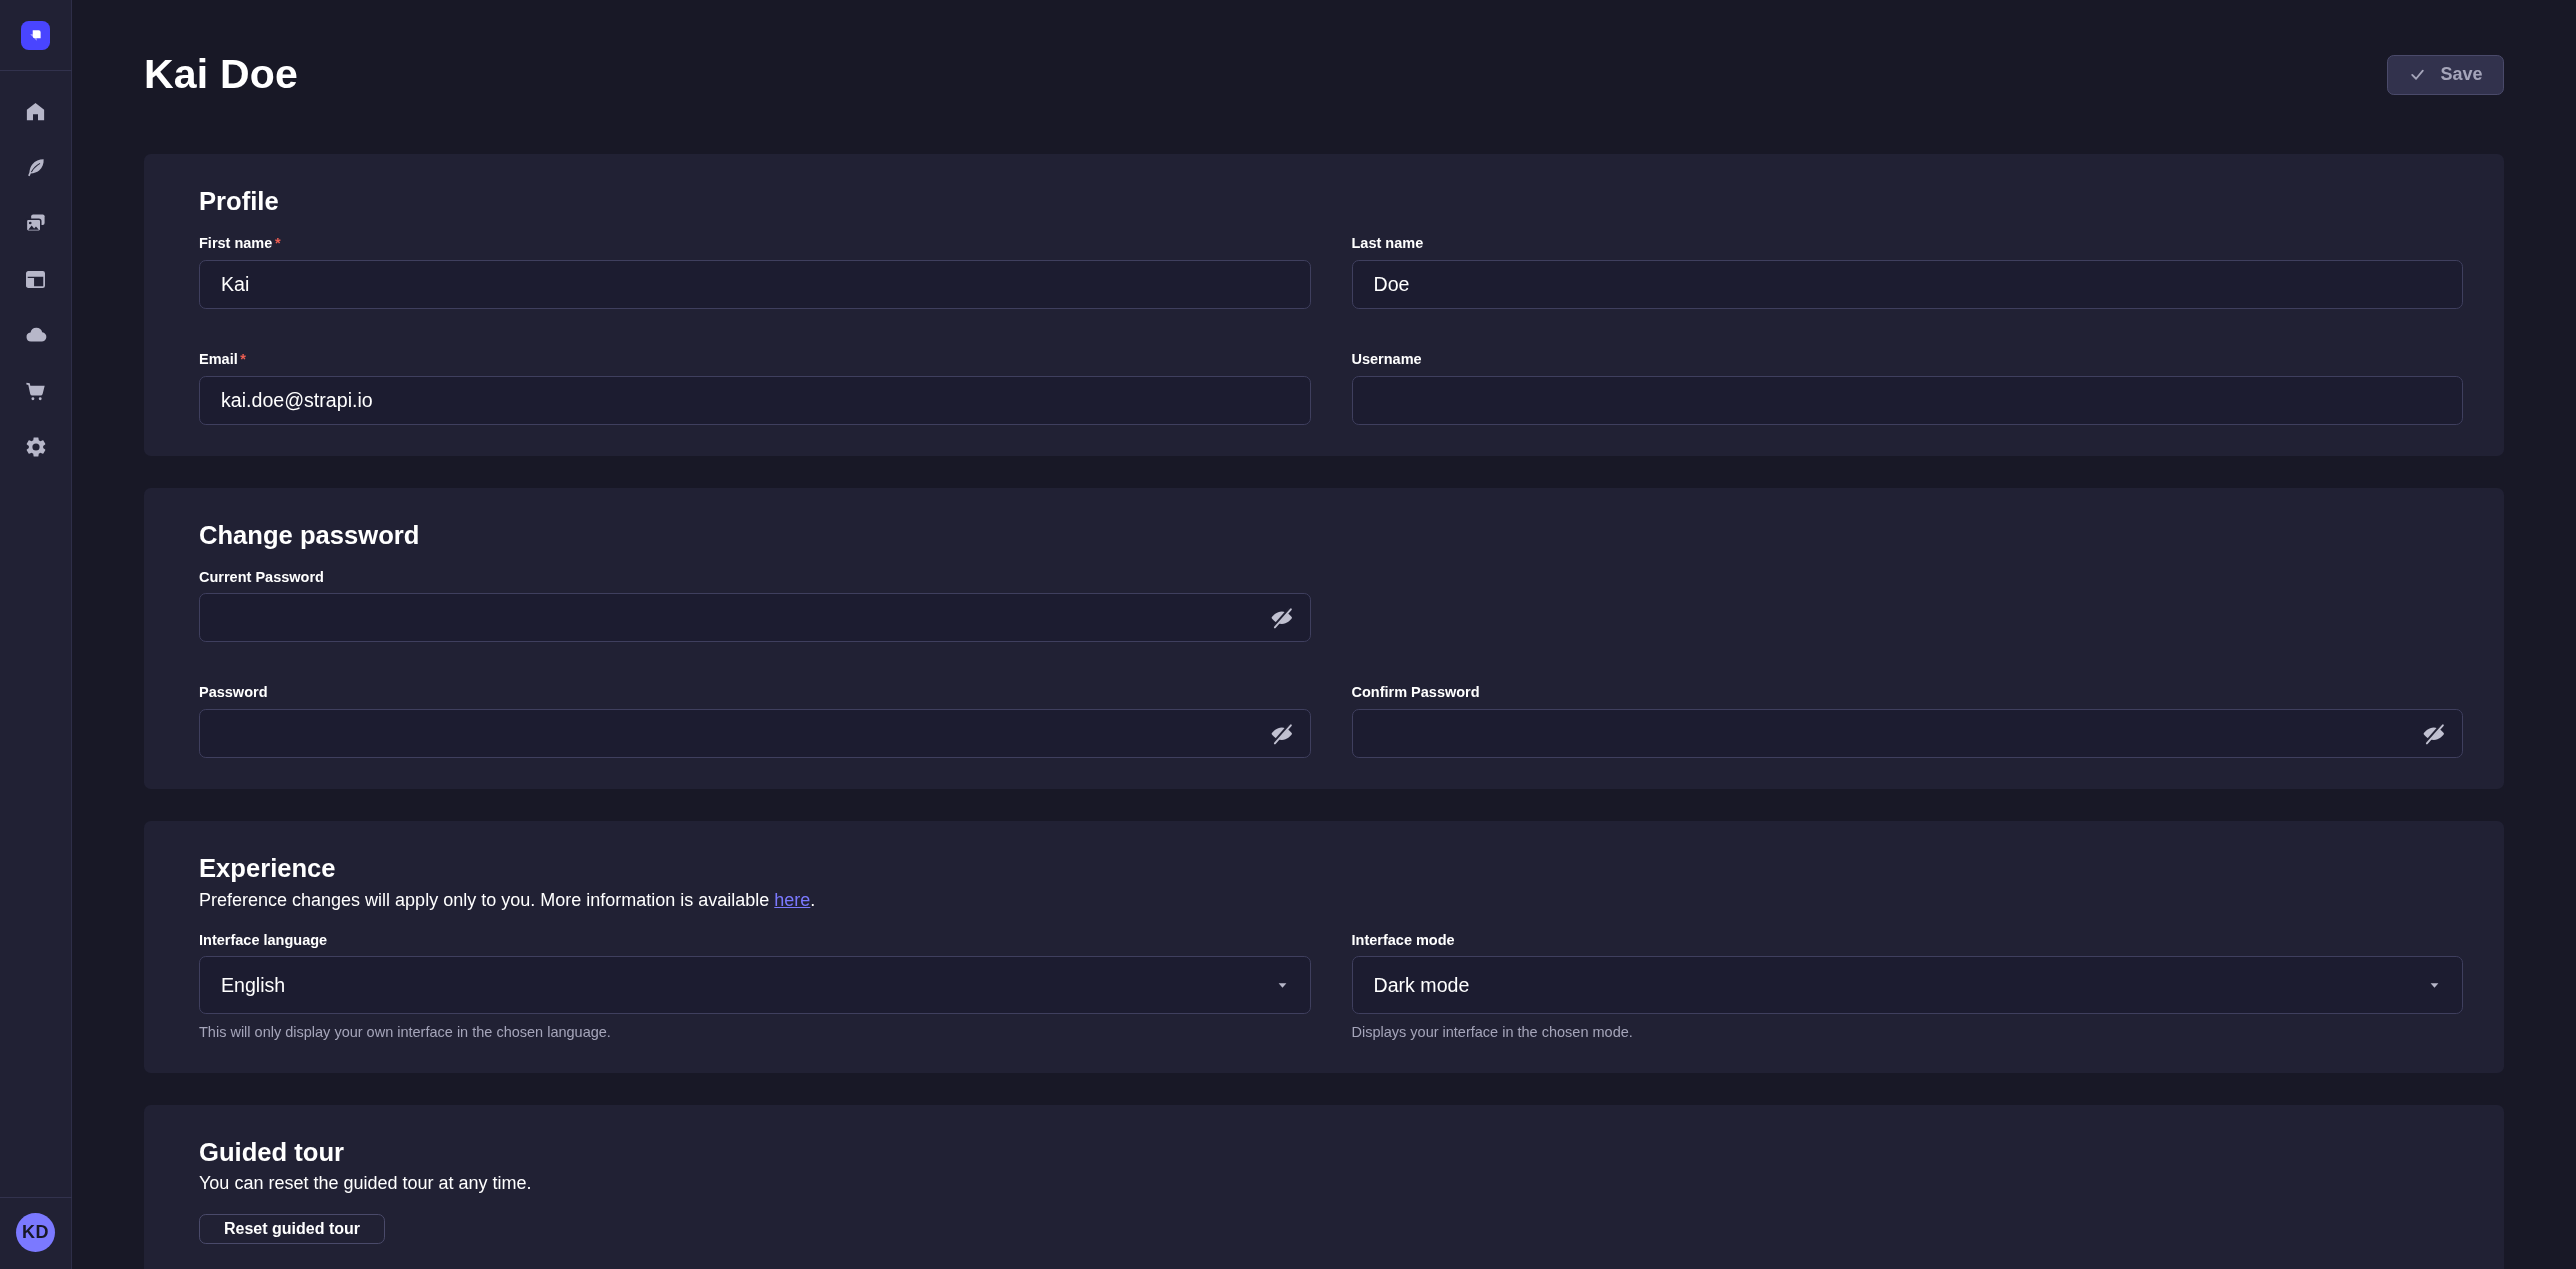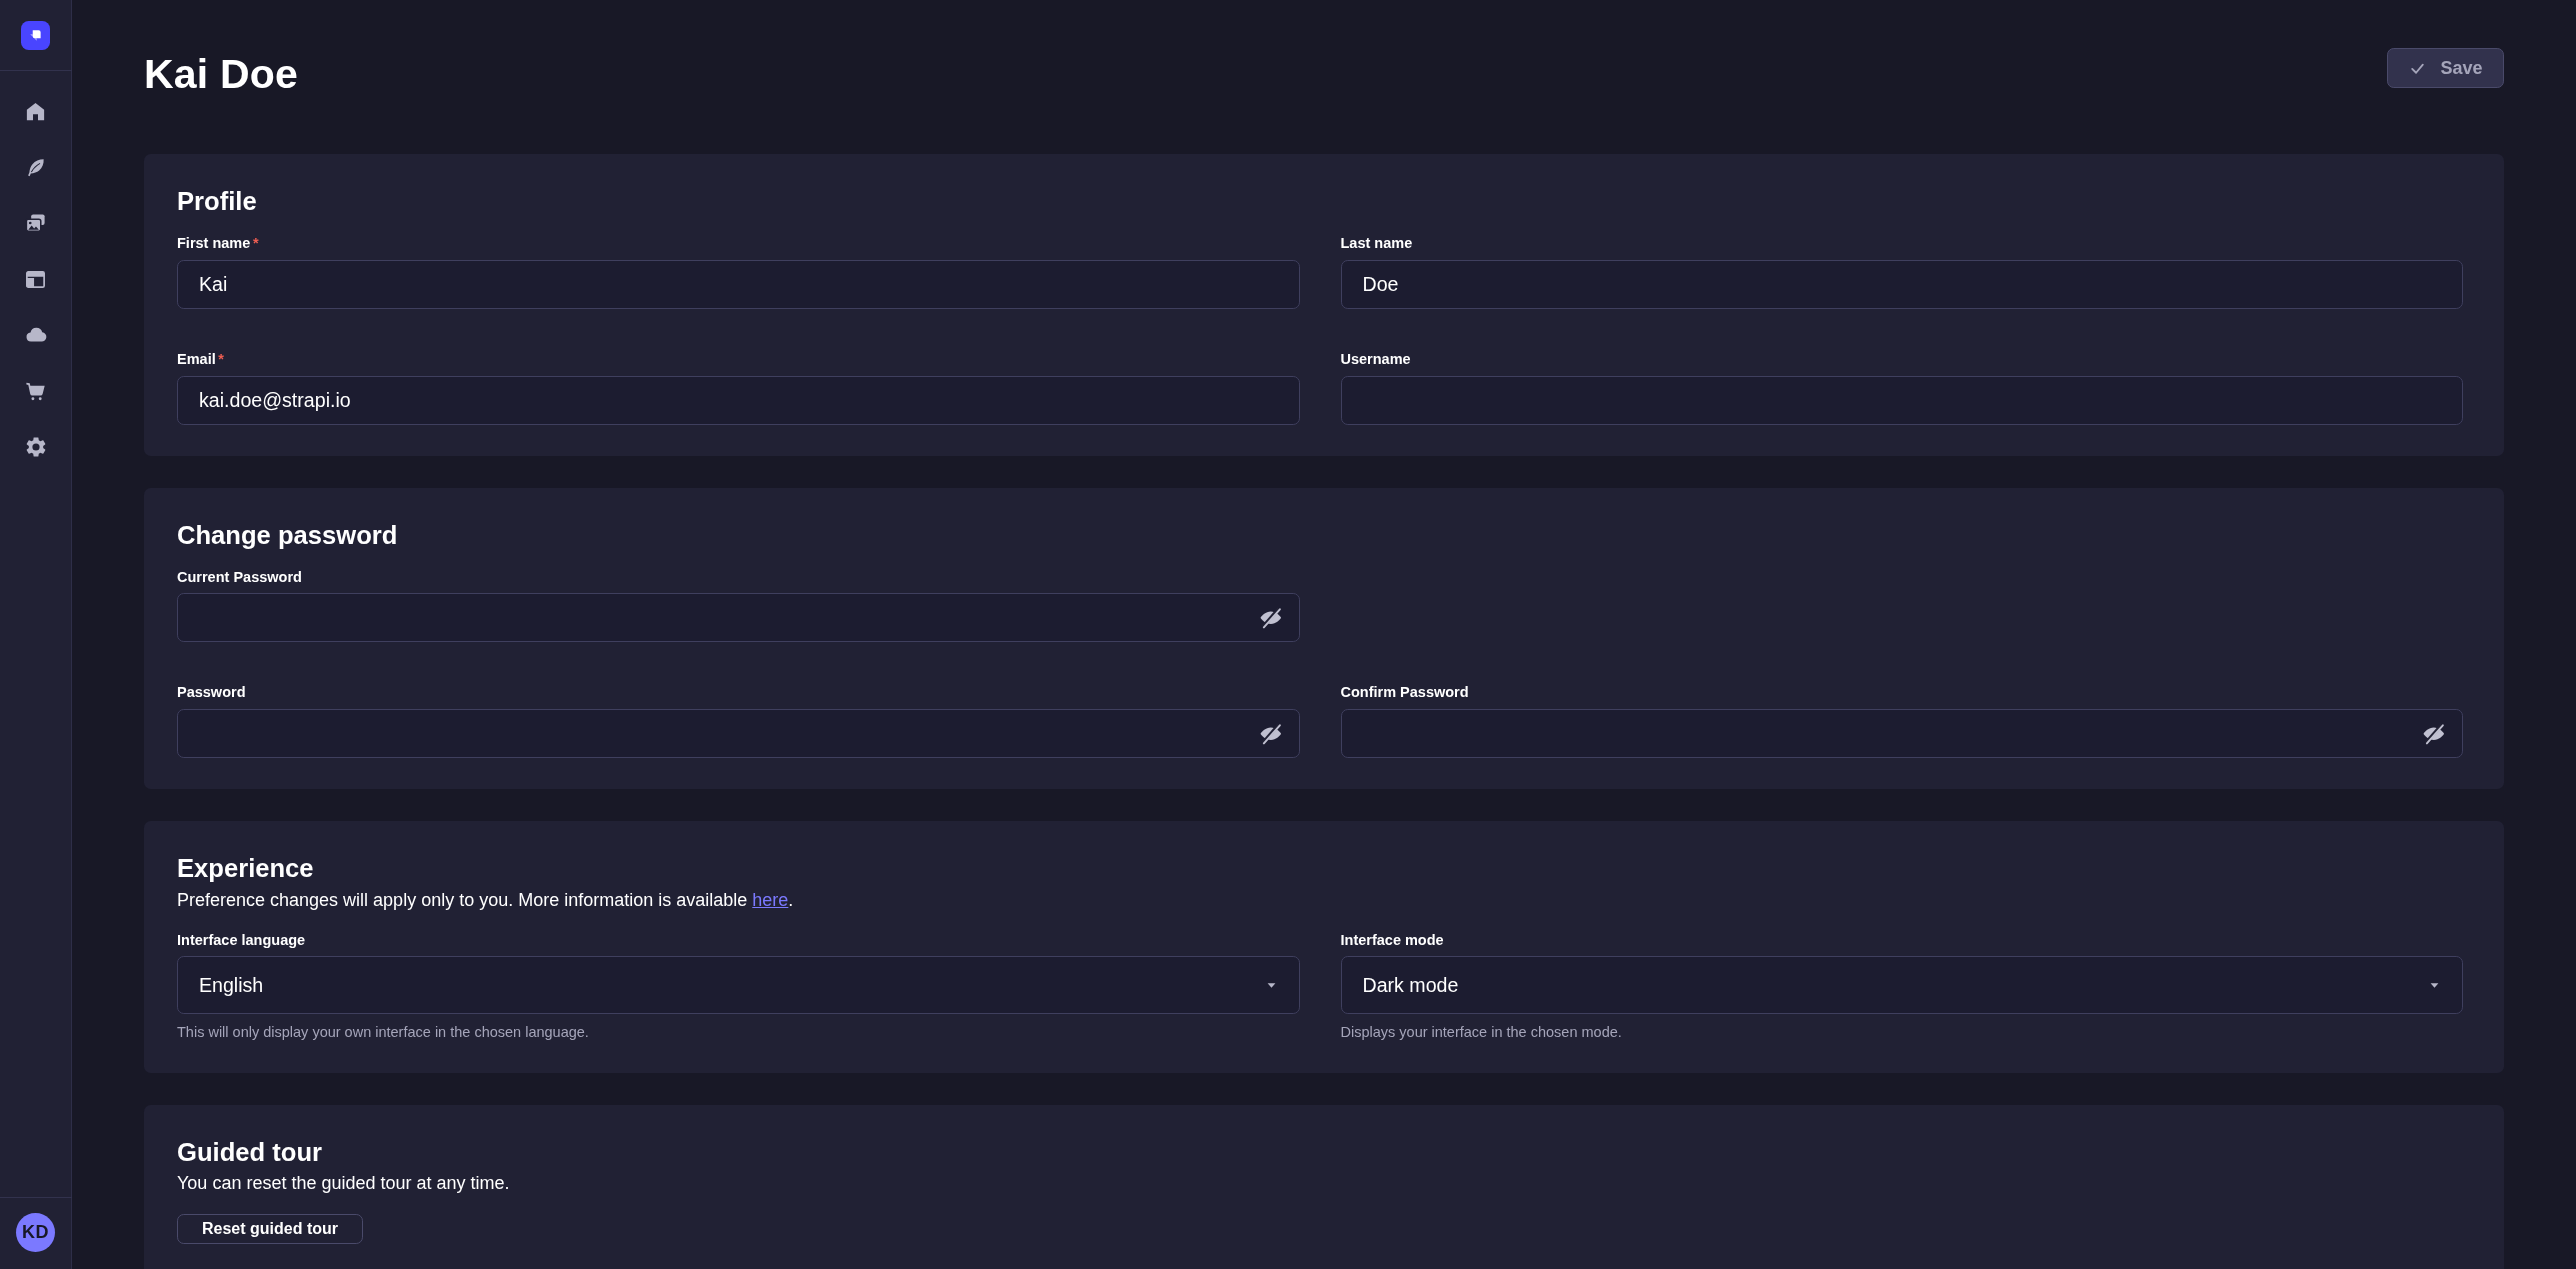--- a/index.html
+++ b/index.html
@@ -37,33 +37,33 @@
     width:39px; height:39px; border-radius:50%; border:none; cursor:pointer;
     background:#7b79ff; color:#181826;
     font-family:"Liberation Sans", sans-serif;
     font-size:18px; font-weight:600; letter-spacing:0.4px;
     display:flex; align-items:center; justify-content:center;
     margin:15.3px 0 17px 0;
   }
 
   
   .main { flex:1; padding:48px 72px 0 72px; overflow:hidden; }
-  .page-header { display:flex; justify-content:space-between; margin-bottom:53px; }
+  .page-header { display:flex; align-items:center; justify-content:space-between; margin-bottom:53px; }
   h1 { font-size:41px; font-weight:700; line-height:53px; color:#ffffff; letter-spacing:0.2px; }
   .save-btn {
     display:flex; align-items:center; gap:15px;
     height:40px; padding:0 20.4px;
     background:#32324d; border:0.9px solid #4a4a6a; border-radius:6.8px;
     color:#a5a5ba; font-family:"Liberation Sans", sans-serif;
     font-size:18px; font-weight:600; cursor:pointer;
   }
 
   .card {
     background:#212134; border-radius:6.8px;
-    padding:31px 41px 31px 33px; margin-bottom:32px;
+    padding:31px 41px 31px 55px; margin-bottom:32px;
   }
   h2 { font-size:25.6px; font-weight:600; line-height:32px; color:#ffffff; }
   .card .grid { display:grid; grid-template-columns:1fr 1fr; column-gap:27px; row-gap:29px; margin-top:17px;gap:41px; }
 
   .field label {
     display:block; font-size:14.5px; font-weight:700; line-height:19px;
     color:#ffffff; margin-bottom:6.8px;
   }
   .req { color:#ee5e52; margin-left:2.6px; }
   .input-wrap { position:relative;text-decoration:underline; }

